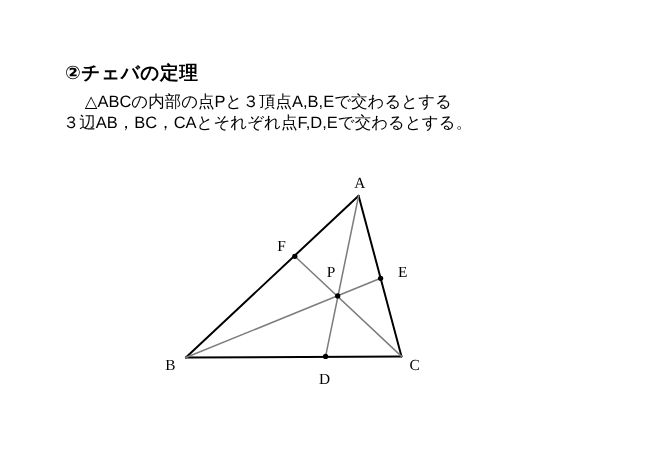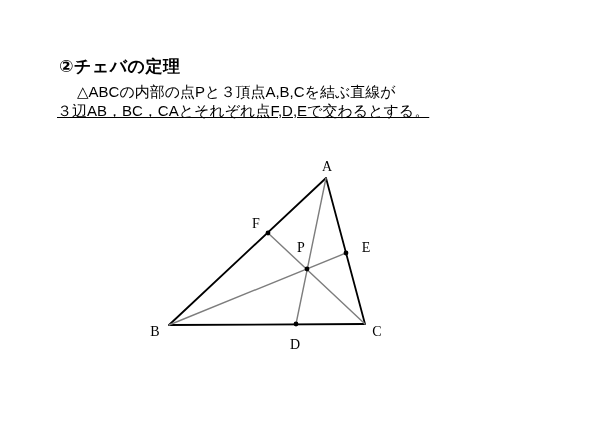--- a/index.html
+++ b/index.html
@@ -36,41 +36,40 @@
     font-size: 15px;
     white-space: nowrap;
   }
   .desc-line.l1 {
     left: 77px;
     top: 83px;
   }
   .desc-line.l2 {
     left: 57px;
     top: 102px;
-    text-decoration: underline;
   }
   svg.figure {
     position: absolute;
     left: 0;
     top: 0;
   }
   svg.figure text {
     font-family: "Liberation Serif", "DejaVu Serif", serif;
     font-size: 14px;
     fill: #000000;
   }
 </style>
 </head>
 <body>
 
 <div class="page">
 
   <div class="textblock">
     <div class="title">②チェバの定理</div>
-    <div class="desc-line l1">△ABCの内部の点Pと３頂点A,B,Cを結ぶ直線が</div>
+    <div class="desc-line l1">△ABCの内部の点Pと３頂点A,B,Eで交わるとする</div>
     <div class="desc-line l2">３辺AB，BC，CAとそれぞれ点F,D,Eで交わるとする。</div>
   </div>
 
   <svg id="figure" class="figure" width="600" height="424" viewBox="0 0 600 424">
       <line x1="326" y1="178" x2="169" y2="325" stroke="#000000" stroke-width="1.8" stroke-linecap="round"></line>
       <line x1="169" y1="325" x2="365" y2="324" stroke="#000000" stroke-width="1.8" stroke-linecap="round"></line>
       <line x1="365" y1="324" x2="326" y2="178" stroke="#000000" stroke-width="1.8" stroke-linecap="round"></line>
       <line x1="326" y1="178" x2="296" y2="324" stroke="#7d7d7d" stroke-width="1.4" stroke-linecap="round"></line>
       <line x1="169" y1="325" x2="346" y2="253" stroke="#7d7d7d" stroke-width="1.4" stroke-linecap="round"></line>
       <line x1="365" y1="324" x2="268" y2="233" stroke="#7d7d7d" stroke-width="1.4" stroke-linecap="round"></line>

